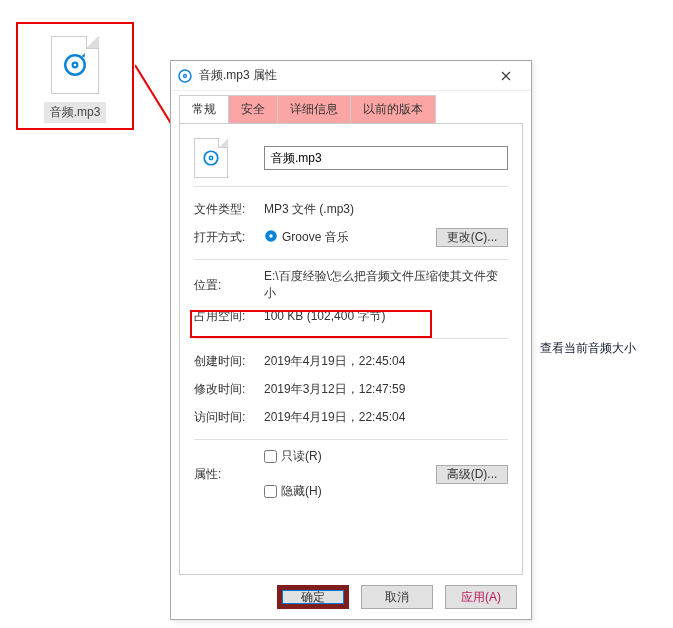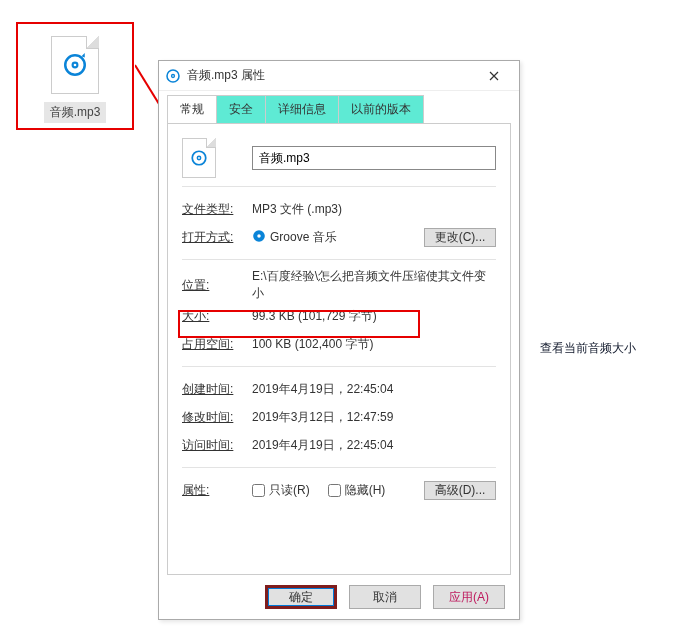--- a/index.html
+++ b/index.html
@@ -23,49 +23,49 @@
   .disc-icon { width:26px; height:26px; }
   .file-icon-wrap .fname { margin-top:8px; color:#444; background:#e6e6e6; padding:2px 6px; }
 
   
   .arrow {
     position:absolute; top: 60px; left: 135px; width:200px; height:260px; pointer-events:none;
   }
 
   
   .dialog {
-    position:absolute; top:60px; left:158px; width:362px; height:560px;
+    position:absolute; top:60px; left:170px; width:362px; height:560px;
     background:#fff; border:1px solid #aaa; box-shadow:2px 2px 4px rgba(0,0,0,.1);
     display:flex; flex-direction:column;
   }
   .titlebar {
     height:30px; display:flex; align-items:center; padding:0 6px; border-bottom:1px solid #eee;
   }
   .titlebar .ticon { width:16px; height:16px; margin-right:6px; }
   .titlebar .ttext { flex:1; color:#333; }
   .titlebar .close {
     width:38px; height:24px; display:flex; align-items:center; justify-content:center;
     color:#333; cursor:pointer;
   }
 
   .tabs { display:flex; padding:4px 8px 0 8px; }
   .tab {
     padding:5px 12px; border:1px solid #ccc; border-bottom:none; margin-right:-1px;
-    background:#5eead4; color:#333; cursor:pointer;
+    background:#fca5a5; color:#333; cursor:pointer;
   }
   .tab.active { background:#fff; position:relative; z-index:2; }
   .tabpage {
     border:1px solid #ccc; margin:0 8px; flex:1; padding:14px 14px 8px 14px;
     display:flex; flex-direction:column; gap:0; position:relative;
   }
 
   .hr { border:none; border-top:1px solid #e3e3e3; margin:8px 0; }
 
   .row { display:flex; align-items:center; min-height:28px; }
-  .row .label { width:70px; color:#333;text-decoration:underline; }
+  .row .label { width:70px; color:#333; }
   .row .val { flex:1; color:#333; }
   .row .btn { width:72px; height:19px; }
 
   .fname-input {
     flex:1; height:24px; border:1px solid #888; padding:0 6px; background:#fff;
   }
 
   .btn {
     border:1px solid #aaa; background:#e1e1e1; color:#333; height:22px; padding:0 8px;
     display:inline-flex; align-items:center; justify-content:center; cursor:pointer;
@@ -80,29 +80,29 @@
     content:""; position:absolute; top:-1px; right:-1px; width:9px; height:9px;
     background:linear-gradient(135deg,#fff 50%,#ddd 50%);
     border-left:1px solid #ccc; border-bottom:1px solid #ccc;
   }
 
   
   .size-highlight {
     position:absolute; border:2px solid #e60000; pointer-events:none;
   }
 
-  .attrs-row { display:flex; gap:18px; }
+  .attrs-row { display:flex; gap:18px;flex-direction:column; }
   .chk { display:inline-flex; align-items:center; gap:4px; }
   .chk input { width:13px; height:13px; }
 
   .dialog-buttons {
     display:flex; justify-content:flex-end; gap:12px; padding:10px 14px;
   }
   .dialog-buttons .btn { width:72px; height:24px; }
-  .dialog-buttons .btn.primary { border:3px solid #7f1d1d; box-shadow:inset 0 0 0 1px #0078d7; }
+  .dialog-buttons .btn.primary { border:5px solid #7f1d1d; box-shadow:inset 0 0 0 1px #0078d7; }
 
   
   .annotation {
     position:absolute; top:340px; left:540px; color:#0f172a; font-size:12px; white-space:nowrap;
   }
 </style>
 </head>
 <body>
 
 <div class="file-icon-wrap">
@@ -179,24 +179,20 @@
       </span>
       <button class="btn">更改(C)...</button>
     </div>
 
     <hr class="hr">
 
     <div class="row">
       <span class="label">位置:</span>
       <span class="val">E:\百度经验\怎么把音频文件压缩使其文件变小</span>
     </div>
-    <div class="row" style="position:relative">
-      <span class="label">大小:</span>
-      <span class="val">99.3 KB (101,729 字节)</span>
-    </div>
     <div class="row">
       <span class="label">占用空间:</span>
       <span class="val">100 KB (102,400 字节)</span>
     </div>
 
     <hr class="hr">
 
     <div class="row">
       <span class="label">创建时间:</span>
       <span class="val">2019年4月19日，22:45:04</span>

